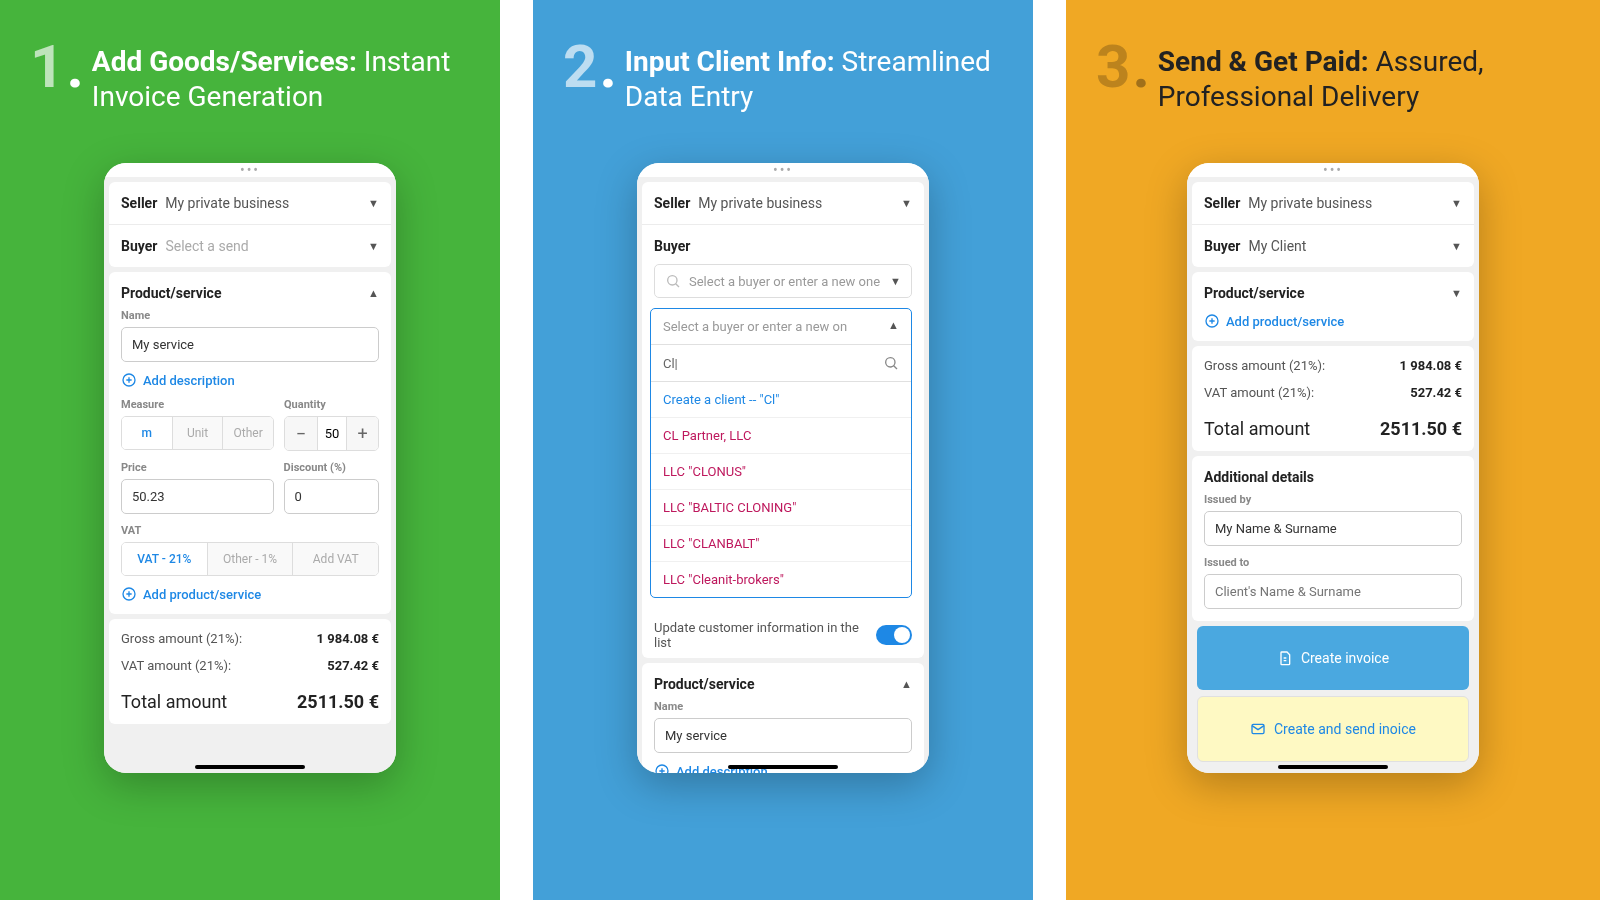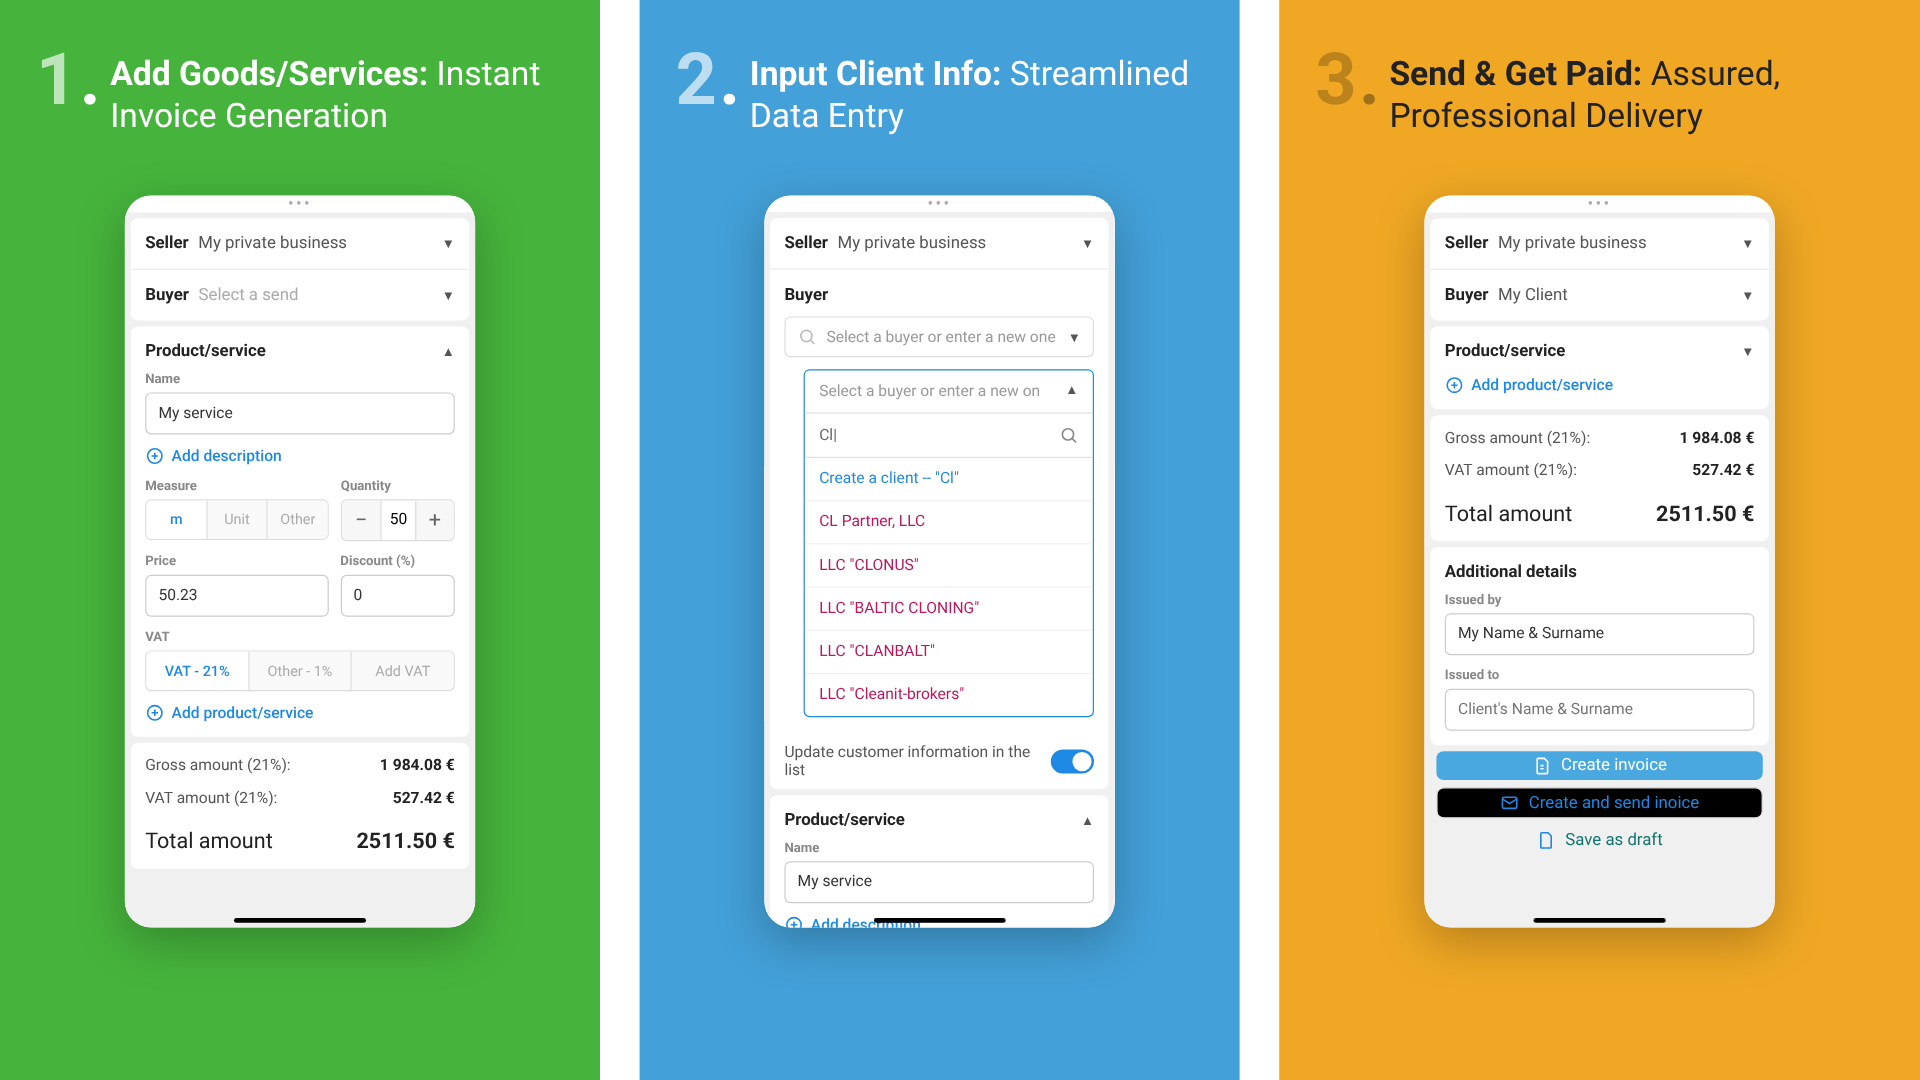--- a/index.html
+++ b/index.html
@@ -48,33 +48,33 @@
   .stepbtn{width:32px; display:flex; align-items:center; justify-content:center; font-size:18px; color:#666; background:#f7f7f7;}
   .stepval{flex:1; text-align:center; padding:9px 0; font-size:13px;}
   .stepbtn + .stepval, .stepval + .stepbtn{border-left:1px solid #ddd;}
   .readonly{background:#f4f4f4; border:1px solid #e0e0e0; color:#888; border-radius:5px; padding:9px 10px; font-size:13px;}
   .trash{width:34px; height:34px; border:1px solid #e38b8b; border-radius:5px; display:flex; align-items:center; justify-content:center; color:#e05a5a; margin-left:6px;}
   .sum-row{display:flex; justify-content:space-between; padding:6px 12px; font-size:13px; color:#555;}
   .sum-row.total{font-size:18px; color:#222; padding:12px;}
   .sum-row .amt{font-weight:700; color:#222;}
   .searchbox{display:flex; align-items:center; border:1px solid #ddd; border-radius:5px; padding:8px 10px; margin:10px 12px; position:relative;}
   .searchbox .ph{color:#999; font-size:13px; flex:1; margin-left:8px;}
-  .dropdown{border:1.5px solid #1e88e5; border-radius:5px; margin:0 12px 10px 28px; overflow:hidden;}
+  .dropdown{border:1.5px solid #1e88e5; border-radius:5px; margin:0 12px 10px 8px; overflow:hidden;}
   .dd-head{padding:10px 12px; color:#999; font-size:13px; border-bottom:1px solid #e0e0e0; position:relative;}
   .dd-search{padding:10px 12px; border-bottom:1px solid #e0e0e0; display:flex; align-items:center; justify-content:space-between;}
   .dd-search span{color:#666; font-size:13px;}
   .dd-item{padding:10px 12px; font-size:13px; color:#be185d; border-bottom:1px solid #f0f0f0;}
   .dd-item.primary{color:#1e88e5;}
   .dd-item:last-child{border-bottom:none;}
   .toggle-row{display:flex; align-items:center; justify-content:space-between; padding:12px 12px 8px 12px; font-size:13px; color:#555;}
   .toggle{width:36px; height:20px; background:#1e88e5; border-radius:10px; position:relative;}
   .toggle::after{content:""; position:absolute; right:2px; top:2px; width:16px; height:16px; background:#fff; border-radius:50%;}
-  .btn{border-radius:6px; padding:4px; text-align:center; font-size:14px; display:flex; align-items:flex-start; justify-content:center; gap:8px; margin:0 5px 6px 5px;}
+  .btn{border-radius:6px; padding:24px; text-align:center; font-size:14px; display:flex; align-items:flex-start; justify-content:center; gap:8px; margin:0 5px 6px 5px;}
   .btn.primary{background:#4aa8e0; color:#fff;}
-  .btn.outline{background:#000000; color:#1e88e5; border:1px solid #e0e0e0;}
+  .btn.outline{background:#fef9c3; color:#1e88e5; border:1px solid #e0e0e0;}
   .btn.ghost{color:#0f766e;}
   .home-ind{position:absolute; bottom:4px; left:50%; transform:translateX(-50%); width:110px; height:4px; background:#000; border-radius:2px;}
   .mag{width:16px;height:16px;}
   svg.icon{width:16px;height:16px;}
 </style>
 </head>
 <body>
 
 <div class="panel panel-1">
   <div class="heading">

